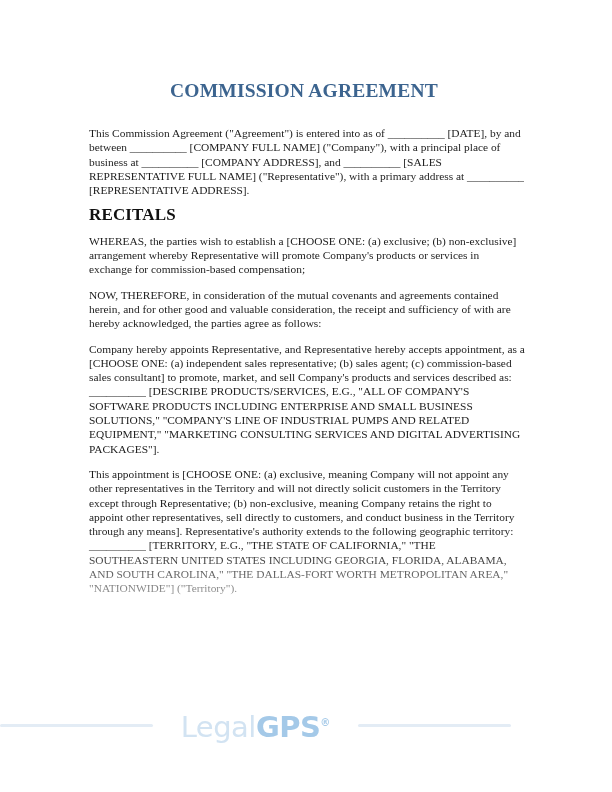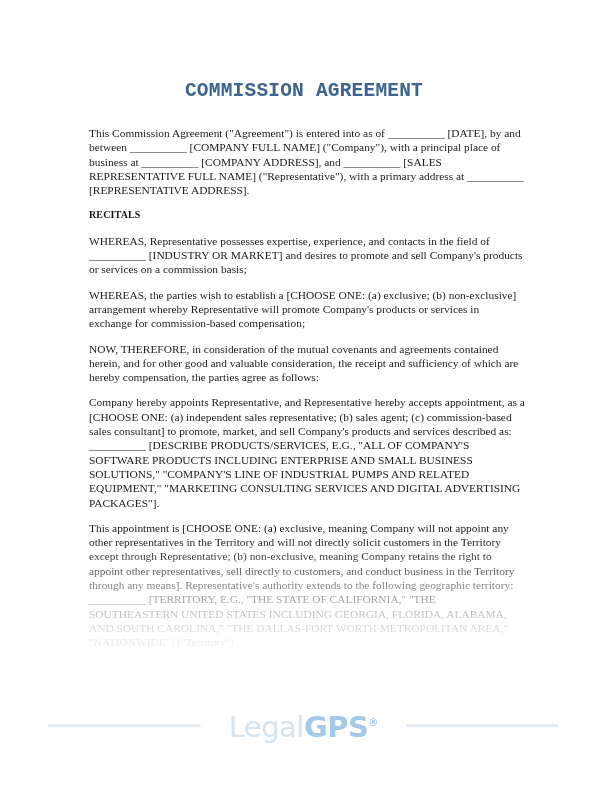--- a/index.html
+++ b/index.html
@@ -14,42 +14,42 @@
     background: #ffffff;
     overflow: hidden;
     font-family: "Liberation Serif", "DejaVu Serif", serif;
   }
   .doc-title {
     position: absolute;
     top: 80px;
     left: 0;
     width: 608px;
     text-align: center;
-    font-family: Liberation Mono, monospace;
+    font-family: Liberation Serif, serif;
     font-weight: bold;
     font-size: 19.5px;
     letter-spacing: 0.2px;
     color: #3c648f;
   }
   .body-col {
     position: absolute;
     top: 126px;
     left: 89px;
     width: 436px;
   }
   .para {
     font-size: 11.4px;
     line-height: 14.3px;
     color: #1c1c1c;
     text-align: left;
     margin: 0 0 11px 0;
     font-family: "Liberation Serif", "DejaVu Serif", serif;
   }
   .heading {
-    font-size: 10px;
+    font-size: 17px;
     line-height: 14.3px;
     color: #111111;
     font-weight: bold;
     margin: 0 0 11px 0;
     letter-spacing: 0.15px;
     font-family: "Liberation Serif", "DejaVu Serif", serif;
   }
   
   .fade-mask {
     position: absolute;
@@ -71,21 +71,20 @@
   .footer {
     position: absolute;
     left: 0;
     top: 700px;
     width: 511px;
     height: 50px;
     display: flex;
     align-items: center;
     justify-content: center;
     gap: 0px;
-    margin-left: 48px;
   }
   .foot-rule {
     height: 3px;
     background: #e3ecf5;
     border-radius: 2px;
   }
   .foot-rule.left  { width: 160px; margin-right: 28px; }
   .foot-rule.right { width: 160px; margin-left: 28px; }
   .logo {
     font-family: "DejaVu Sans", "Liberation Sans", sans-serif;
@@ -118,25 +117,24 @@
 
   <div class="doc-title">COMMISSION AGREEMENT</div>
 
   <div class="body-col">
 
     <p class="para">This Commission Agreement ("Agreement") is entered into as of __________ [DATE], by and between __________ [COMPANY FULL NAME] ("Company"), with a principal place of business at __________ [COMPANY ADDRESS], and __________ [SALES REPRESENTATIVE FULL NAME] ("Representative"), with a primary address at __________ [REPRESENTATIVE ADDRESS].</p>
 
     <p class="heading">RECITALS</p>
 
 
-    <p class="para">WHEREAS, Representative possesses expertise, experience, and contacts in the field of __________ [INDUSTRY OR MARKET] and desires to promote and sell Company's products or services on a commission basis;</p>
 
     <p class="para">WHEREAS, the parties wish to establish a [CHOOSE ONE: (a) exclusive; (b) non-exclusive] arrangement whereby Representative will promote Company's products or services in exchange for commission-based compensation;</p>
 
-    <p class="para">NOW, THEREFORE, in consideration of the mutual covenants and agreements contained herein, and for other good and valuable consideration, the receipt and sufficiency of which are hereby compensation, the parties agree as follows:</p>
+    <p class="para">NOW, THEREFORE, in consideration of the mutual covenants and agreements contained herein, and for other good and valuable consideration, the receipt and sufficiency of with are hereby acknowledged, the parties agree as follows:</p>
 
 
     <p class="para">Company hereby appoints Representative, and Representative hereby accepts appointment, as a [CHOOSE ONE: (a) independent sales representative; (b) sales agent; (c) commission-based sales consultant] to promote, market, and sell Company's products and services described as: __________ [DESCRIBE PRODUCTS/SERVICES, E.G., "ALL OF COMPANY'S SOFTWARE PRODUCTS INCLUDING ENTERPRISE AND SMALL BUSINESS SOLUTIONS," "COMPANY'S LINE OF INDUSTRIAL PUMPS AND RELATED EQUIPMENT," "MARKETING CONSULTING SERVICES AND DIGITAL ADVERTISING PACKAGES"].</p>
 
     <p class="para">This appointment is [CHOOSE ONE: (a) exclusive, meaning Company will not appoint any other representatives in the Territory and will not directly solicit customers in the Territory except through Representative; (b) non-exclusive, meaning Company retains the right to appoint other representatives, sell directly to customers, and conduct business in the Territory through any means]. Representative's authority extends to the following geographic territory: __________ [TERRITORY, E.G., "THE STATE OF CALIFORNIA," "THE SOUTHEASTERN UNITED STATES INCLUDING GEORGIA, FLORIDA, ALABAMA, AND SOUTH CAROLINA," "THE DALLAS-FORT WORTH METROPOLITAN AREA," "NATIONWIDE"] ("Territory").</p>
 
   </div>
 
   <div class="fade-mask"></div>
 

